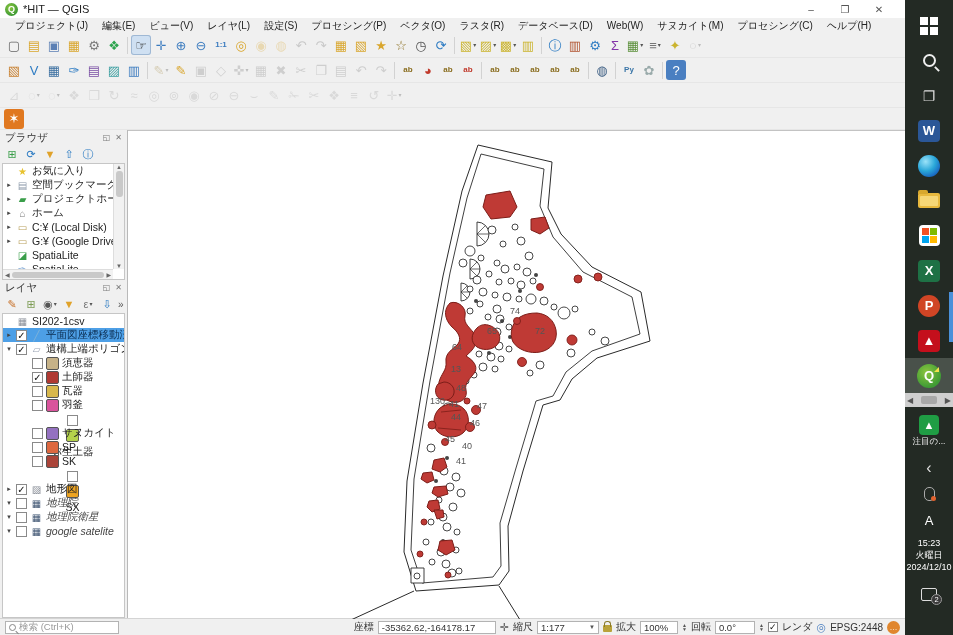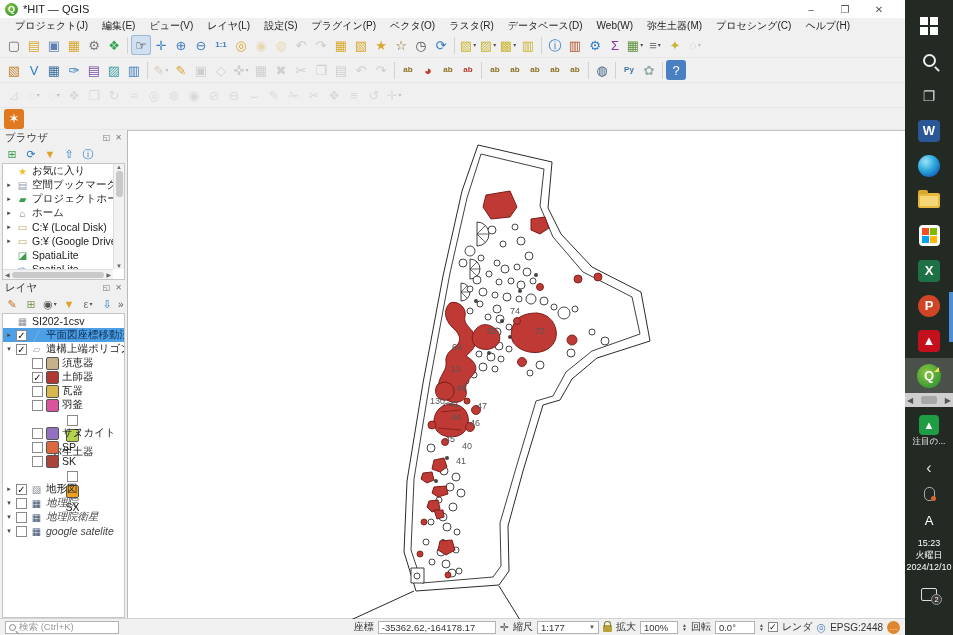--- a/index.html
+++ b/index.html
@@ -107,26 +107,26 @@
         <div class="wbtn">❐</div>
         <div class="wbtn">✕</div>
       </div>
     </div>
     <div class="menubar" id="menubar">
         <div class="menu-item">プロジェクト(J)</div>
         <div class="menu-item">編集(E)</div>
         <div class="menu-item">ビュー(V)</div>
         <div class="menu-item">レイヤ(L)</div>
         <div class="menu-item">設定(S)</div>
-        <div class="menu-item">プラグイン(P)</div>
+        <div class="menu-item">プロセシング(P)</div>
         <div class="menu-item">ベクタ(O)</div>
         <div class="menu-item">ラスタ(R)</div>
         <div class="menu-item">データベース(D)</div>
         <div class="menu-item">Web(W)</div>
-        <div class="menu-item">弥生土器(M)</div>
+        <div class="menu-item">サヌカイト(M)</div>
         <div class="menu-item">プロセシング(C)</div>
         <div class="menu-item">ヘルプ(H)</div>
       </div>
     <div class="tbrow r0">
         <div class="tbtn">
           <span class="g" style="color: rgb(102, 102, 102);">▢</span>
         </div>
         <div class="tbtn">
           <span class="g" style="color: rgb(217, 166, 46);">▤</span>
         </div>

